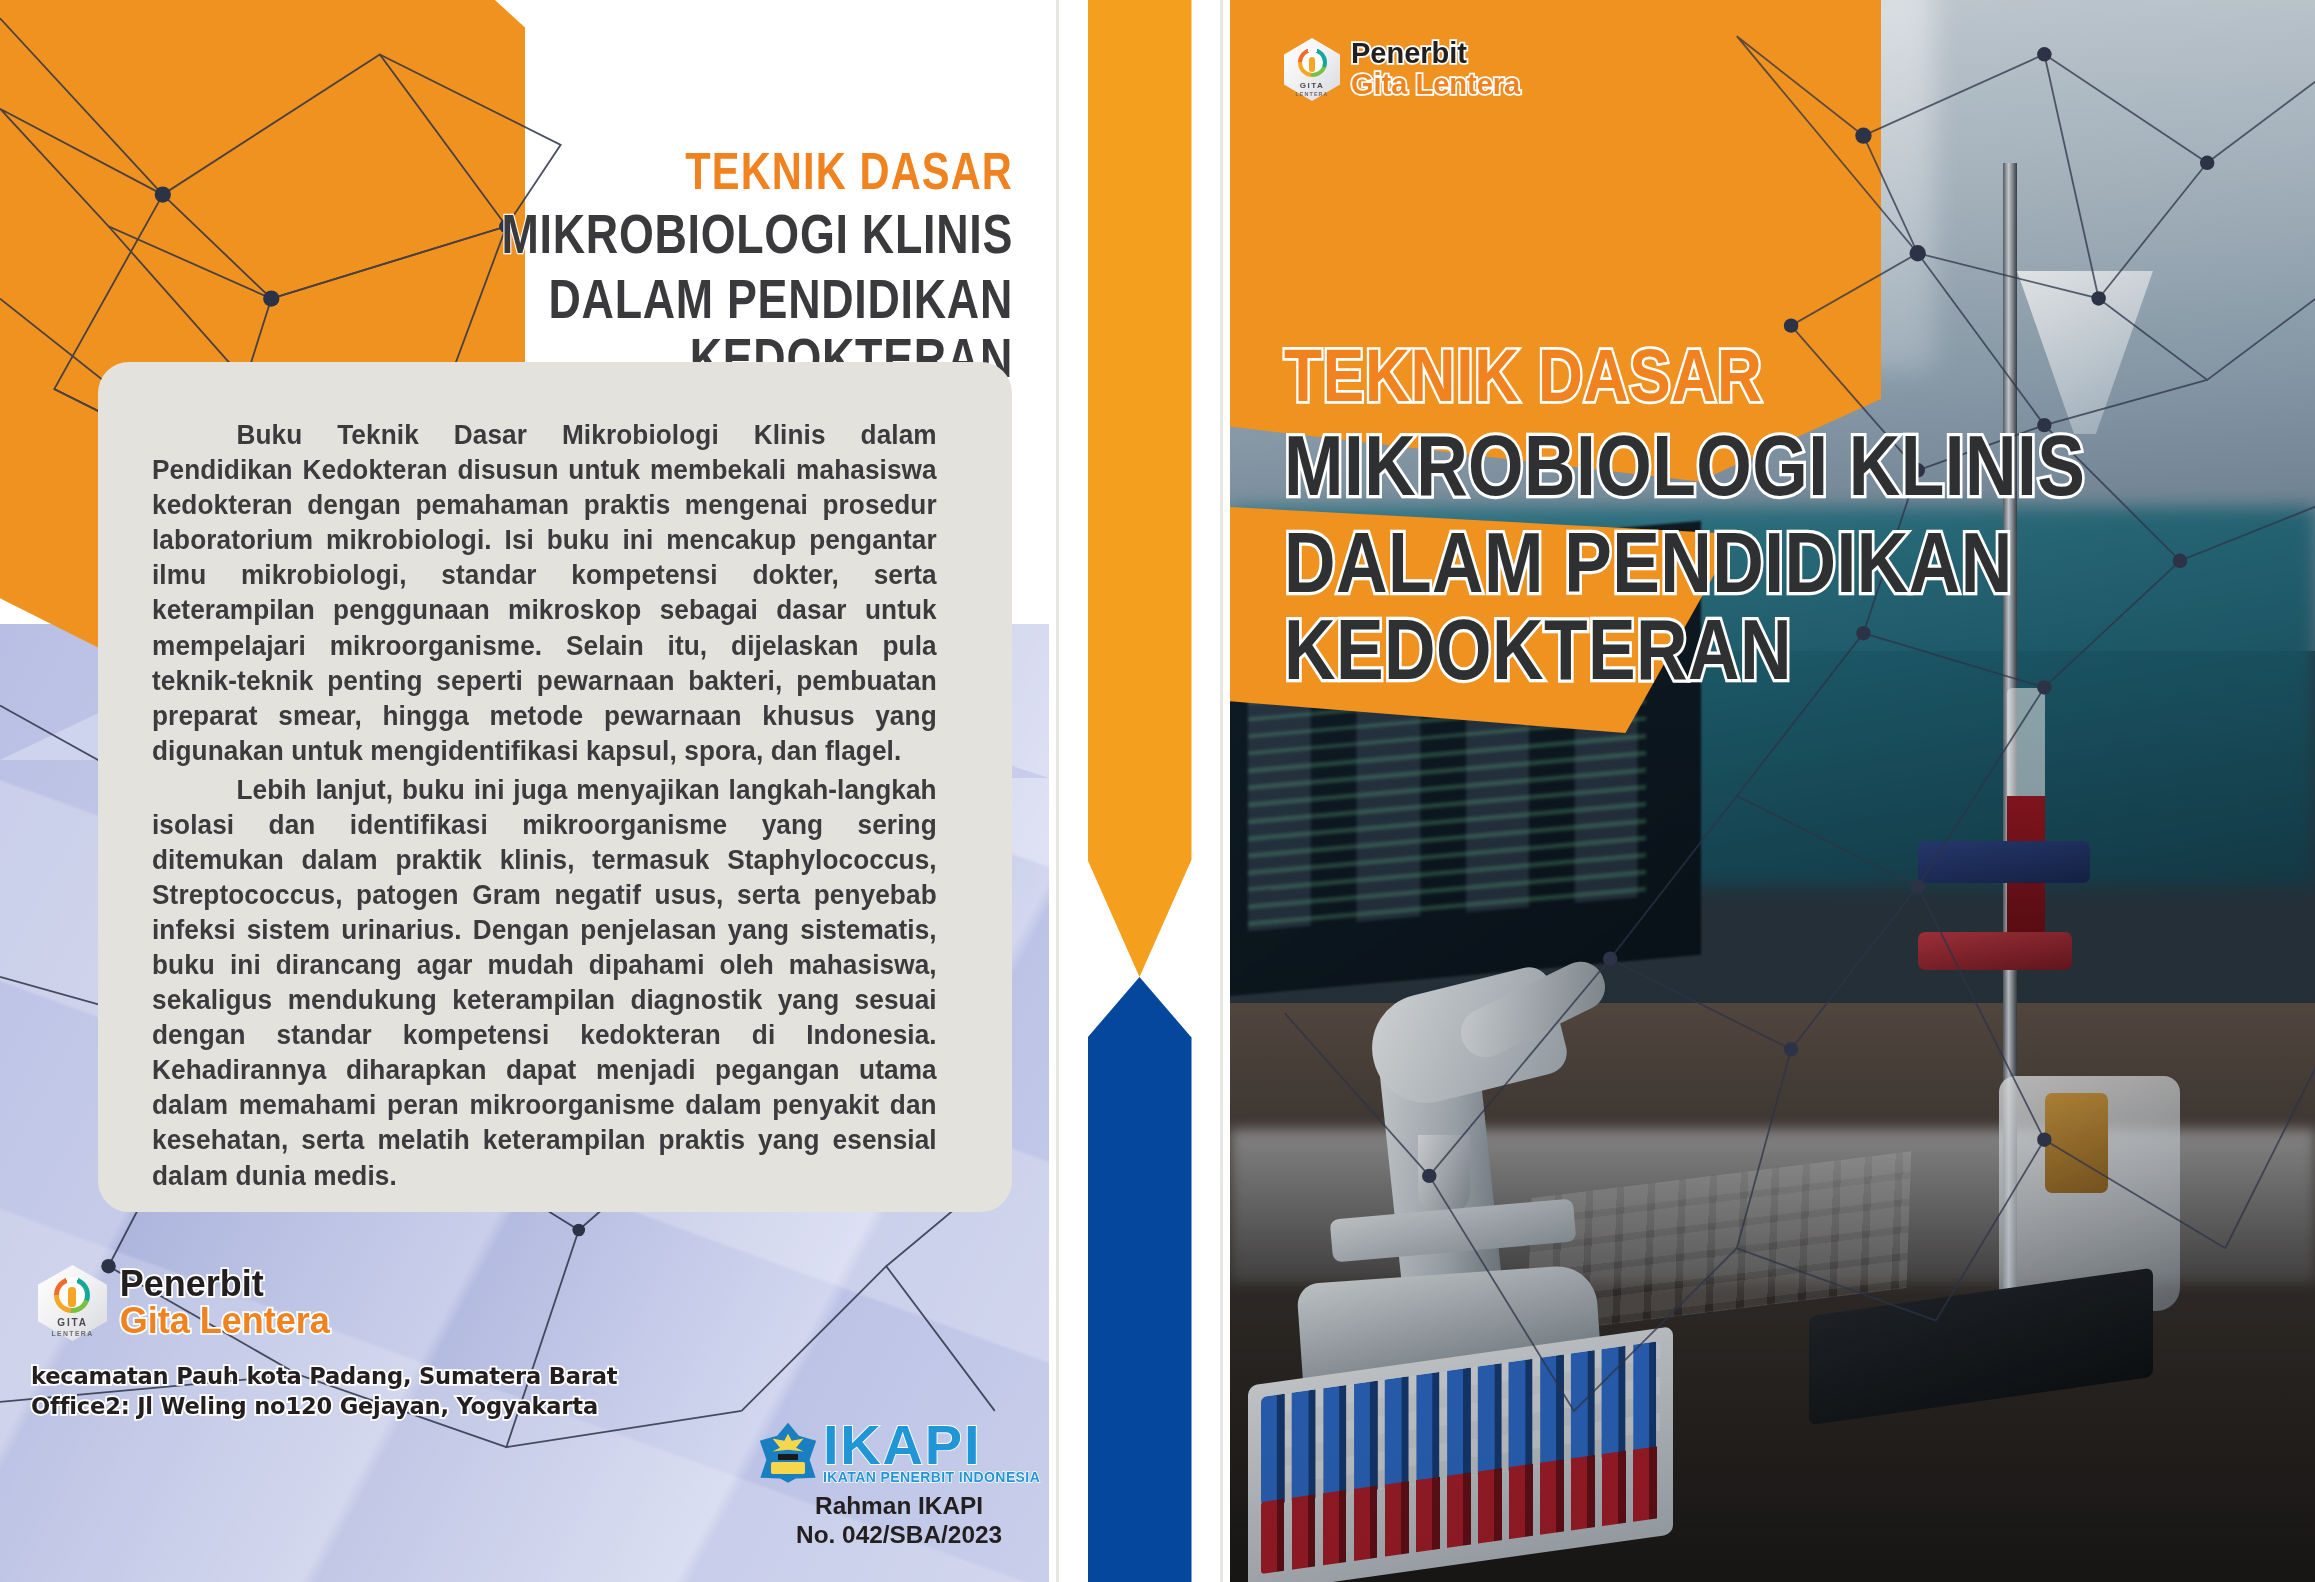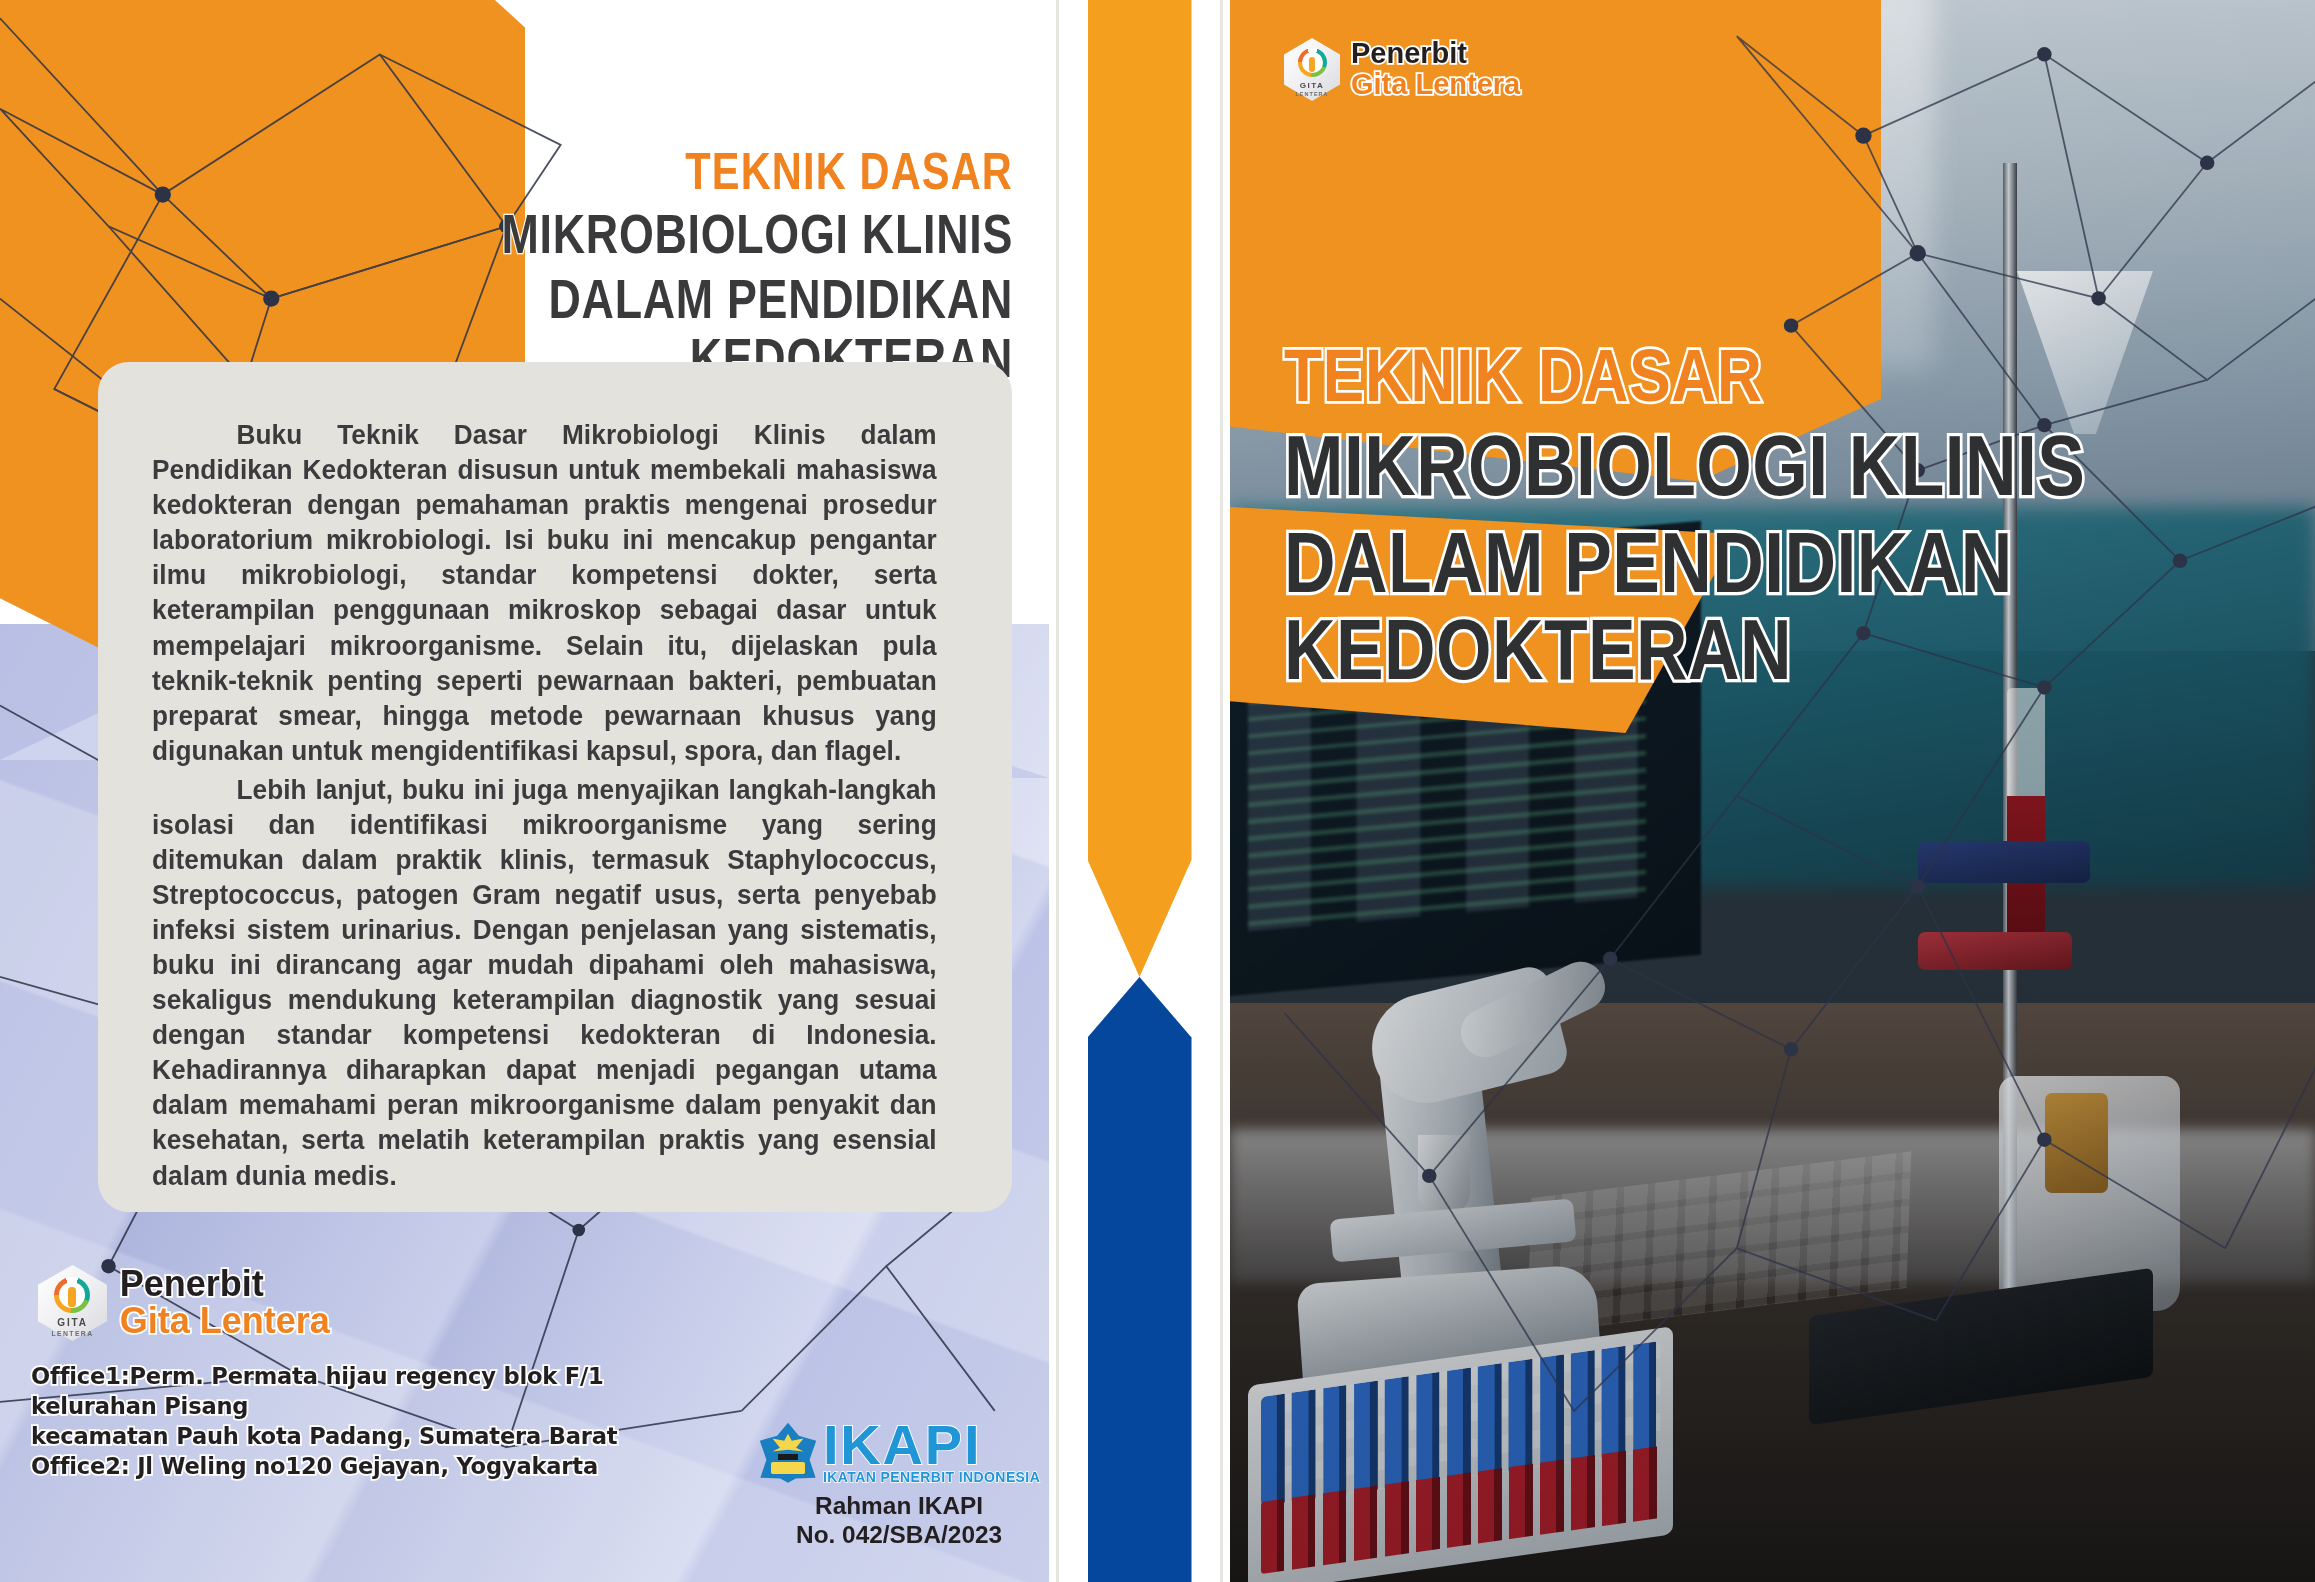--- a/index.html
+++ b/index.html
@@ -483,21 +483,20 @@
         <div class="gname">GITA</div>
         <div class="gsub">LENTERA</div>
       </div>
       <div class="pub-text">
         <div class="pline1">Penerbit</div>
         <div class="pline2">Gita Lentera</div>
       </div>
     </div>
 
     <div class="contact">
-      <div>Office1:Perm. Permata hijau regency blok F/1 kelurahan Pisang</div>
       <div>kecamatan Pauh kota Padang, Sumatera Barat</div>
       <div>Office2: Jl Weling no120 Gejayan, Yogyakarta</div>
     </div>
 
     <div class="ikapi">
       <div class="ikapi-row">
         <div class="ikapi-mark">
           <div class="petal"></div>
           <div class="bird"></div>
           <div class="bar"></div>

